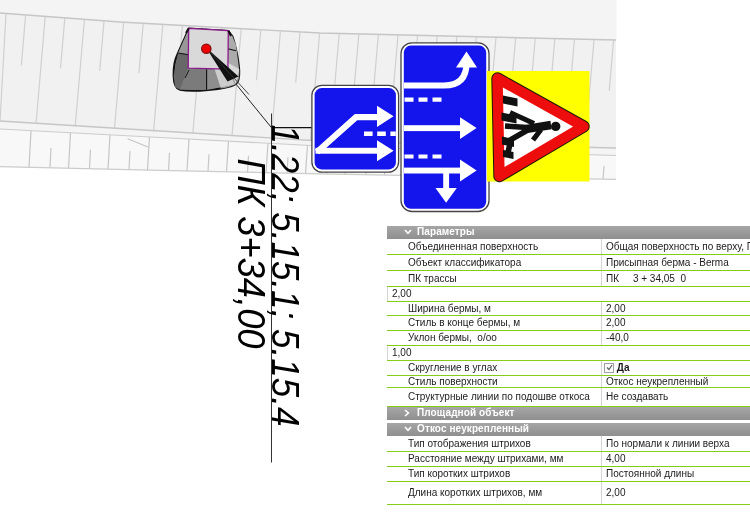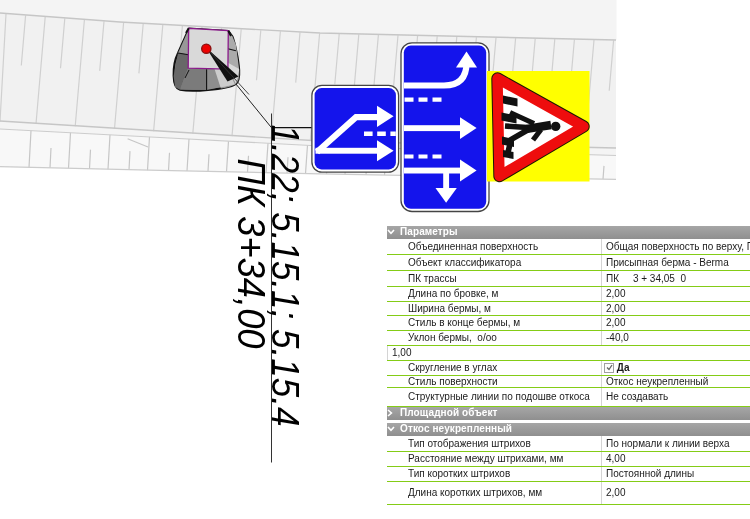--- a/index.html
+++ b/index.html
@@ -1,18 +1,18 @@
 <!DOCTYPE html>
 <html><head><meta charset="utf-8"><style>
 *{margin:0;padding:0;box-sizing:border-box}
 html,body{width:750px;height:519px;background:#fff;overflow:hidden;font-family:"Liberation Sans",sans-serif}
 #page{position:relative;width:750px;height:519px}
 #grid{position:absolute;left:387px;top:225.5px;width:363px;font-size:10px;color:#1b1b1b}
 .bar{height:13px;background:linear-gradient(#a6a6a6,#8f8f8f);color:#fff;font-weight:bold;
-display:flex;align-items:center;padding-left:0;letter-spacing:0.1px}
+display:flex;align-items:center;padding-left:17px;letter-spacing:0.1px}
 .bar span{position:relative;top:-0.5px}
 .row{display:flex;border-bottom:1px solid #84cc16;background:#fff}
 .lab{width:214px;padding-left:21px;display:flex;align-items:center;white-space:nowrap;overflow:hidden}
 .val{width:149px;border-left:1px solid #d4d4d4;padding-left:4px;display:flex;align-items:center;white-space:nowrap;overflow:visible}
 .chk{margin-left:-2px;display:inline-flex;align-items:center;justify-content:center;width:10px;height:10px;border:1px solid #a0a0a0;background:#fdfdfd}
 </style></head>
 <body>
 <div id="page">
 <svg width="750" height="519" viewBox="0 0 750 519" style="position:absolute;left:0;top:0">
       <path d="M0,0 L616.5,0 L616.5,40 L616,40 L320,33 L120,22 L0,13 Z" fill="#f4f4f4"></path>
@@ -105,21 +105,20 @@
       </div>
 <div class="row" style="height:16px">
         <div class="lab">Объект классификатора</div>
         <div class="val">Присыпная берма - Berma</div>
       </div>
 <div class="row" style="height:16px">
         <div class="lab">ПК трассы</div>
         <div class="val">ПК&nbsp;&nbsp;&nbsp;&nbsp;&nbsp;3 + 34,05&nbsp; 0</div>
       </div>
 <div class="row" style="height:15px">
-        <div class="lab">Длина по бровке, м</div>
         <div class="val">2,00</div>
       </div>
 <div class="row" style="height:14px">
         <div class="lab">Ширина бермы, м</div>
         <div class="val">2,00</div>
       </div>
 <div class="row" style="height:15px">
         <div class="lab">Стиль в конце бермы, м</div>
         <div class="val">2,00</div>
       </div>

